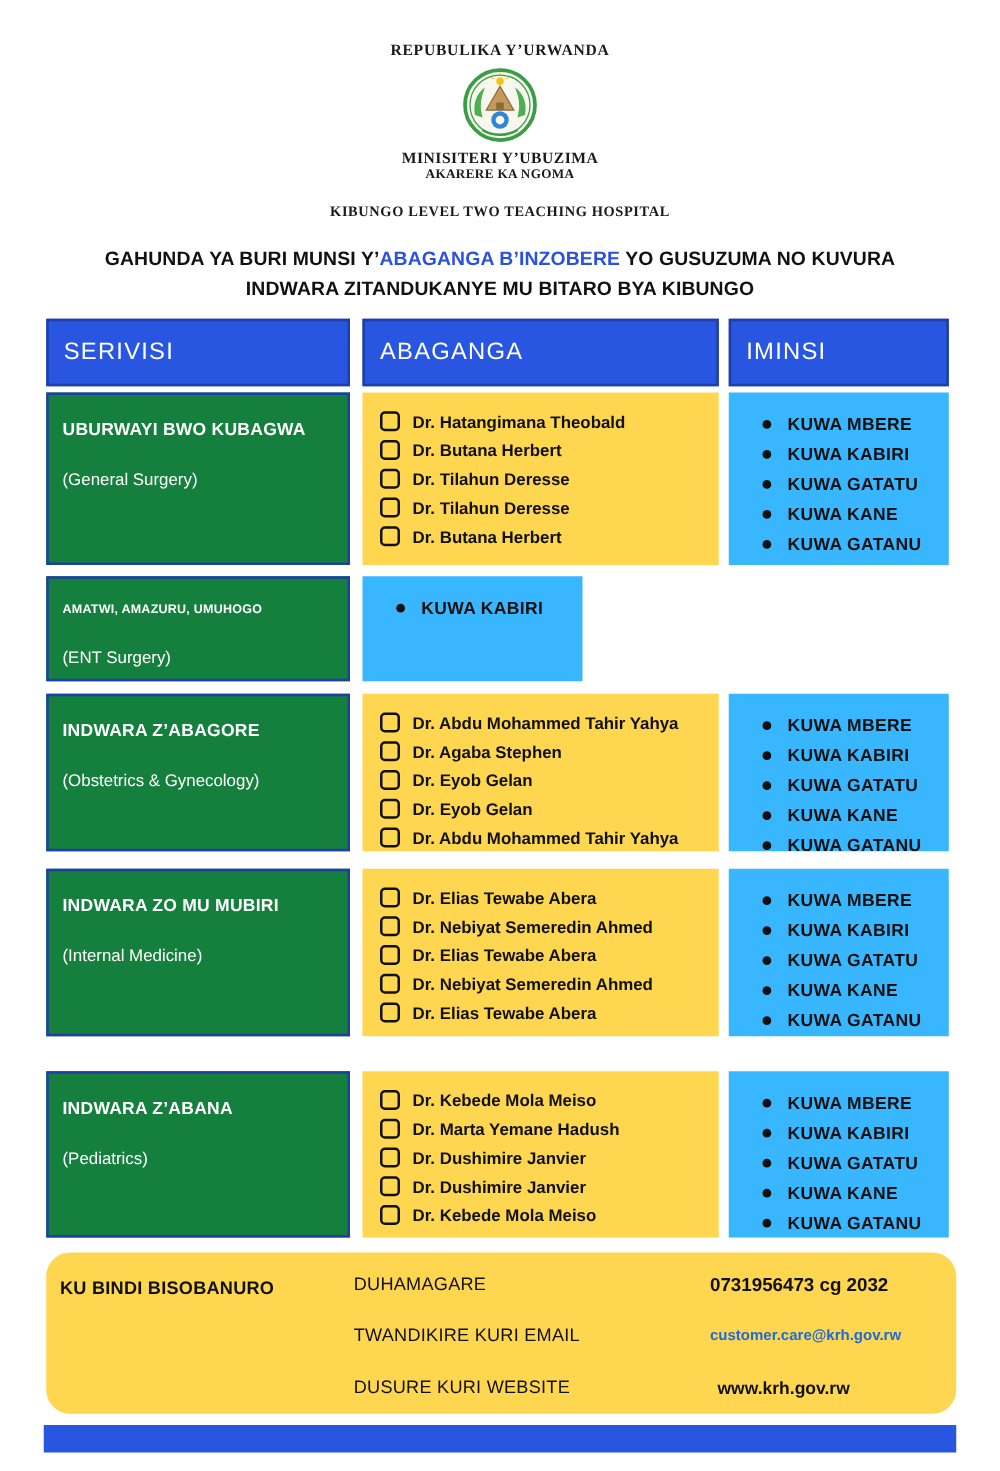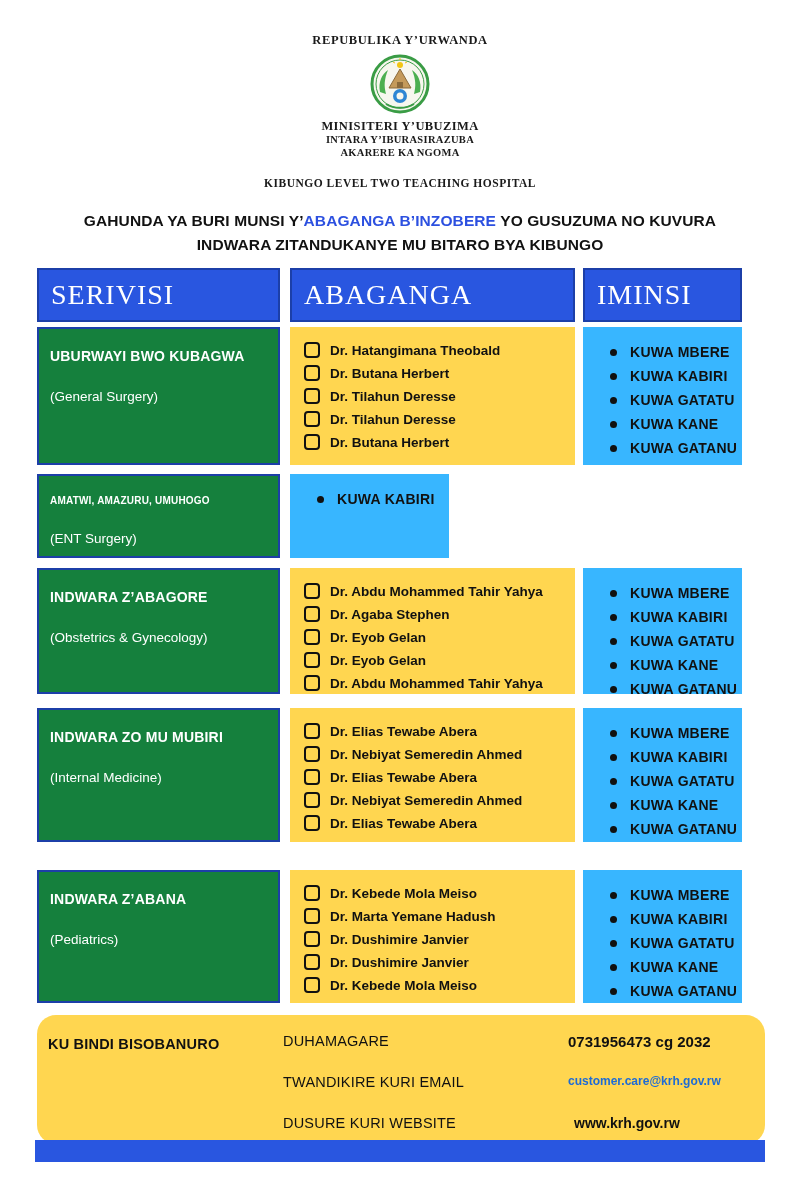--- a/index.html
+++ b/index.html
@@ -20,26 +20,26 @@
   .main-title {
     width:700px; margin:19px auto 0 auto; text-align:center;
     font-size:15.5px; font-weight:bold; color:#111; line-height:24px; letter-spacing:.1px;
   }
   .main-title .hl { color:#2C50E0; }
   
   .sched-table { width:728px; margin:11px 0 0 37px; }
   .trow { display:flex; }
   .c1 { width:243px; margin-right:10px; box-sizing:border-box; }
   .c2 { width:285px; margin-right:8px;  box-sizing:border-box; }
-  .c3 { width:159px; box-sizing:border-box; }
+  .c3 { width:176px; box-sizing:border-box; }
   .th-row { height:54px; margin-bottom:5px; }
   .th {
     background:#2956E0; border:2px solid #1C3FA8; color:#fff;
     display:flex; align-items:center; padding-left:12px;
-    font-family:Liberation Serif, serif; font-size:28px; letter-spacing:1px; font-weight:normal;
+    font-family:Liberation Sans, sans-serif; font-size:19px; letter-spacing:1px; font-weight:normal;
   }
   .h-r1 { height:138px; margin-bottom:9px; }
   .h-r2 { height:84px;  margin-bottom:10px; }
   .h-r3 { height:126px; margin-bottom:14px; }
   .h-r4 { height:134px; margin-bottom:10px; }
   .h-r5 { height:133px; margin-bottom:12px;margin-top:28px; }
   .svc {
     background:#15803d; border:2px solid #1C3FA8; color:#fff;
     padding:19px 8px 0 11px; overflow:hidden;
   }
@@ -86,21 +86,20 @@
         </g>
       <path d="M36 17 L25 36 L47 36 Z" fill="#c49a5a" stroke="#8a6a3a" stroke-width="1"></path>
       <rect x="33" y="30" width="6" height="6" fill="#8a6a3a"></rect>
       <circle cx="36" cy="44" r="7" fill="#2e86d4"></circle>
       <circle cx="36" cy="44" r="3.5" fill="#f7f7ee"></circle>
       <path d="M16 40 C14 30 18 22 24 18 C20 28 20 34 22 42 Z" fill="#4caf50"></path>
       <path d="M56 40 C58 30 54 22 48 18 C52 28 52 34 50 42 Z" fill="#4caf50"></path>
       <path d="M22 52 C30 57 42 57 50 52" fill="none" stroke="#3a9c45" stroke-width="2"></path>
     </svg>
     <div class="gov-ministry">MINISITERI Y’UBUZIMA</div>
-    <div class="gov-province">INTARA Y’IBURASIRAZUBA</div>
     <div class="gov-district">AKARERE KA NGOMA</div>
     <div class="gov-hospital">KIBUNGO LEVEL TWO TEACHING HOSPITAL</div>
   </div>
 
   <div class="main-title"><span>GAHUNDA YA BURI MUNSI Y’</span><span class="hl">ABAGANGA B’INZOBERE</span><span> YO GUSUZUMA NO KUVURA INDWARA ZITANDUKANYE MU BITARO BYA KIBUNGO</span></div>
 
   <div class="sched-table">
 
     <div class="trow th-row">
       <div class="c1 th">SERIVISI</div>

